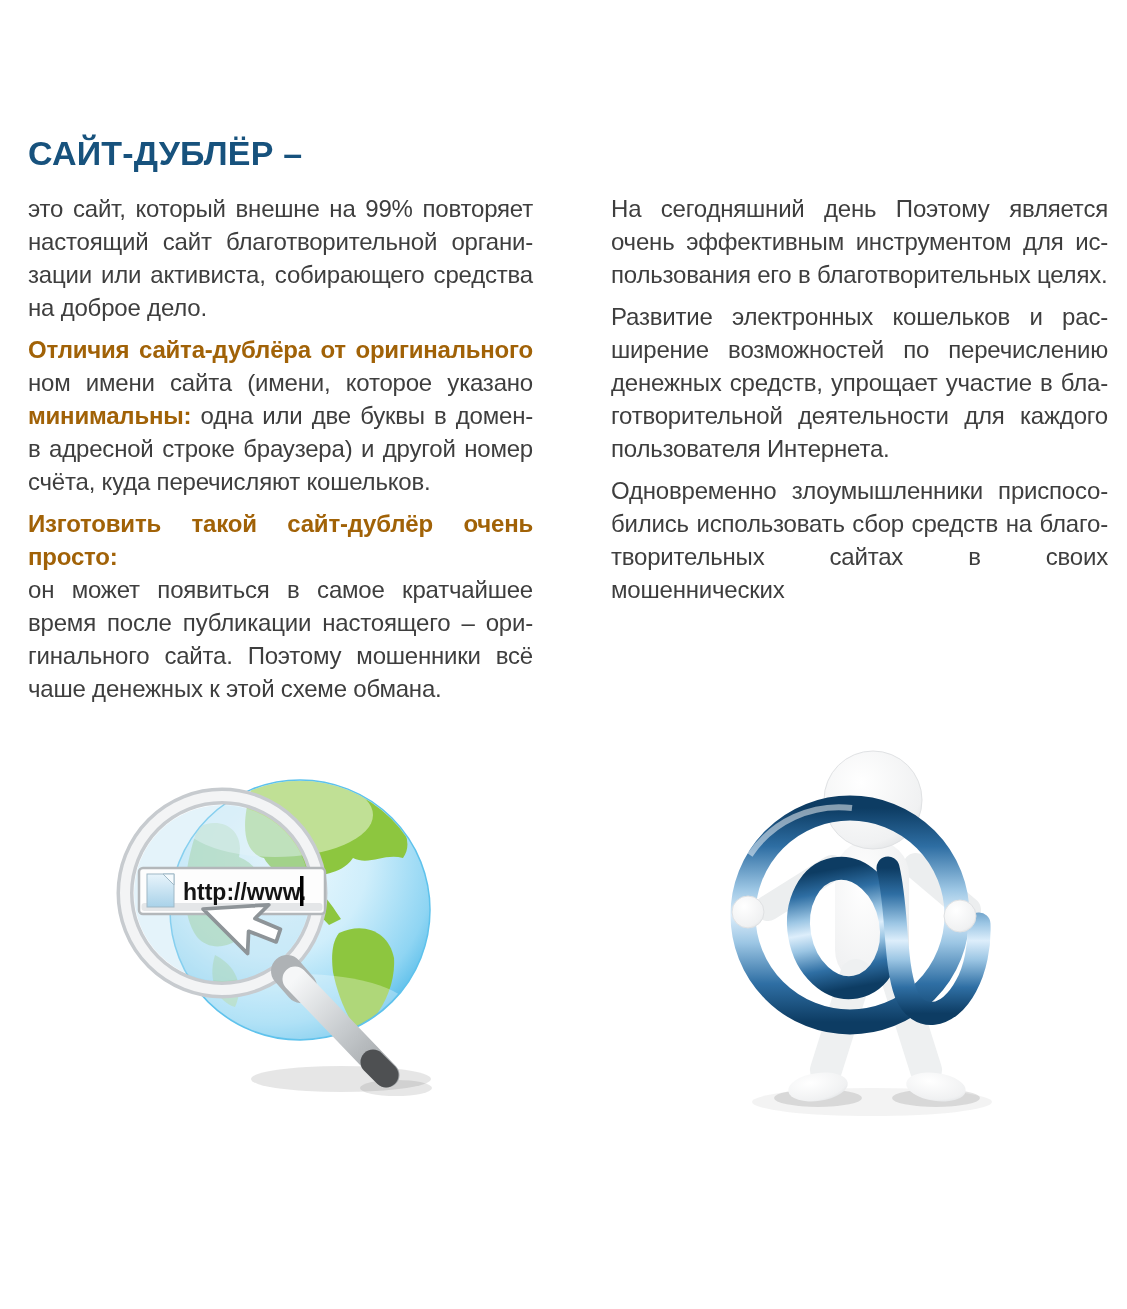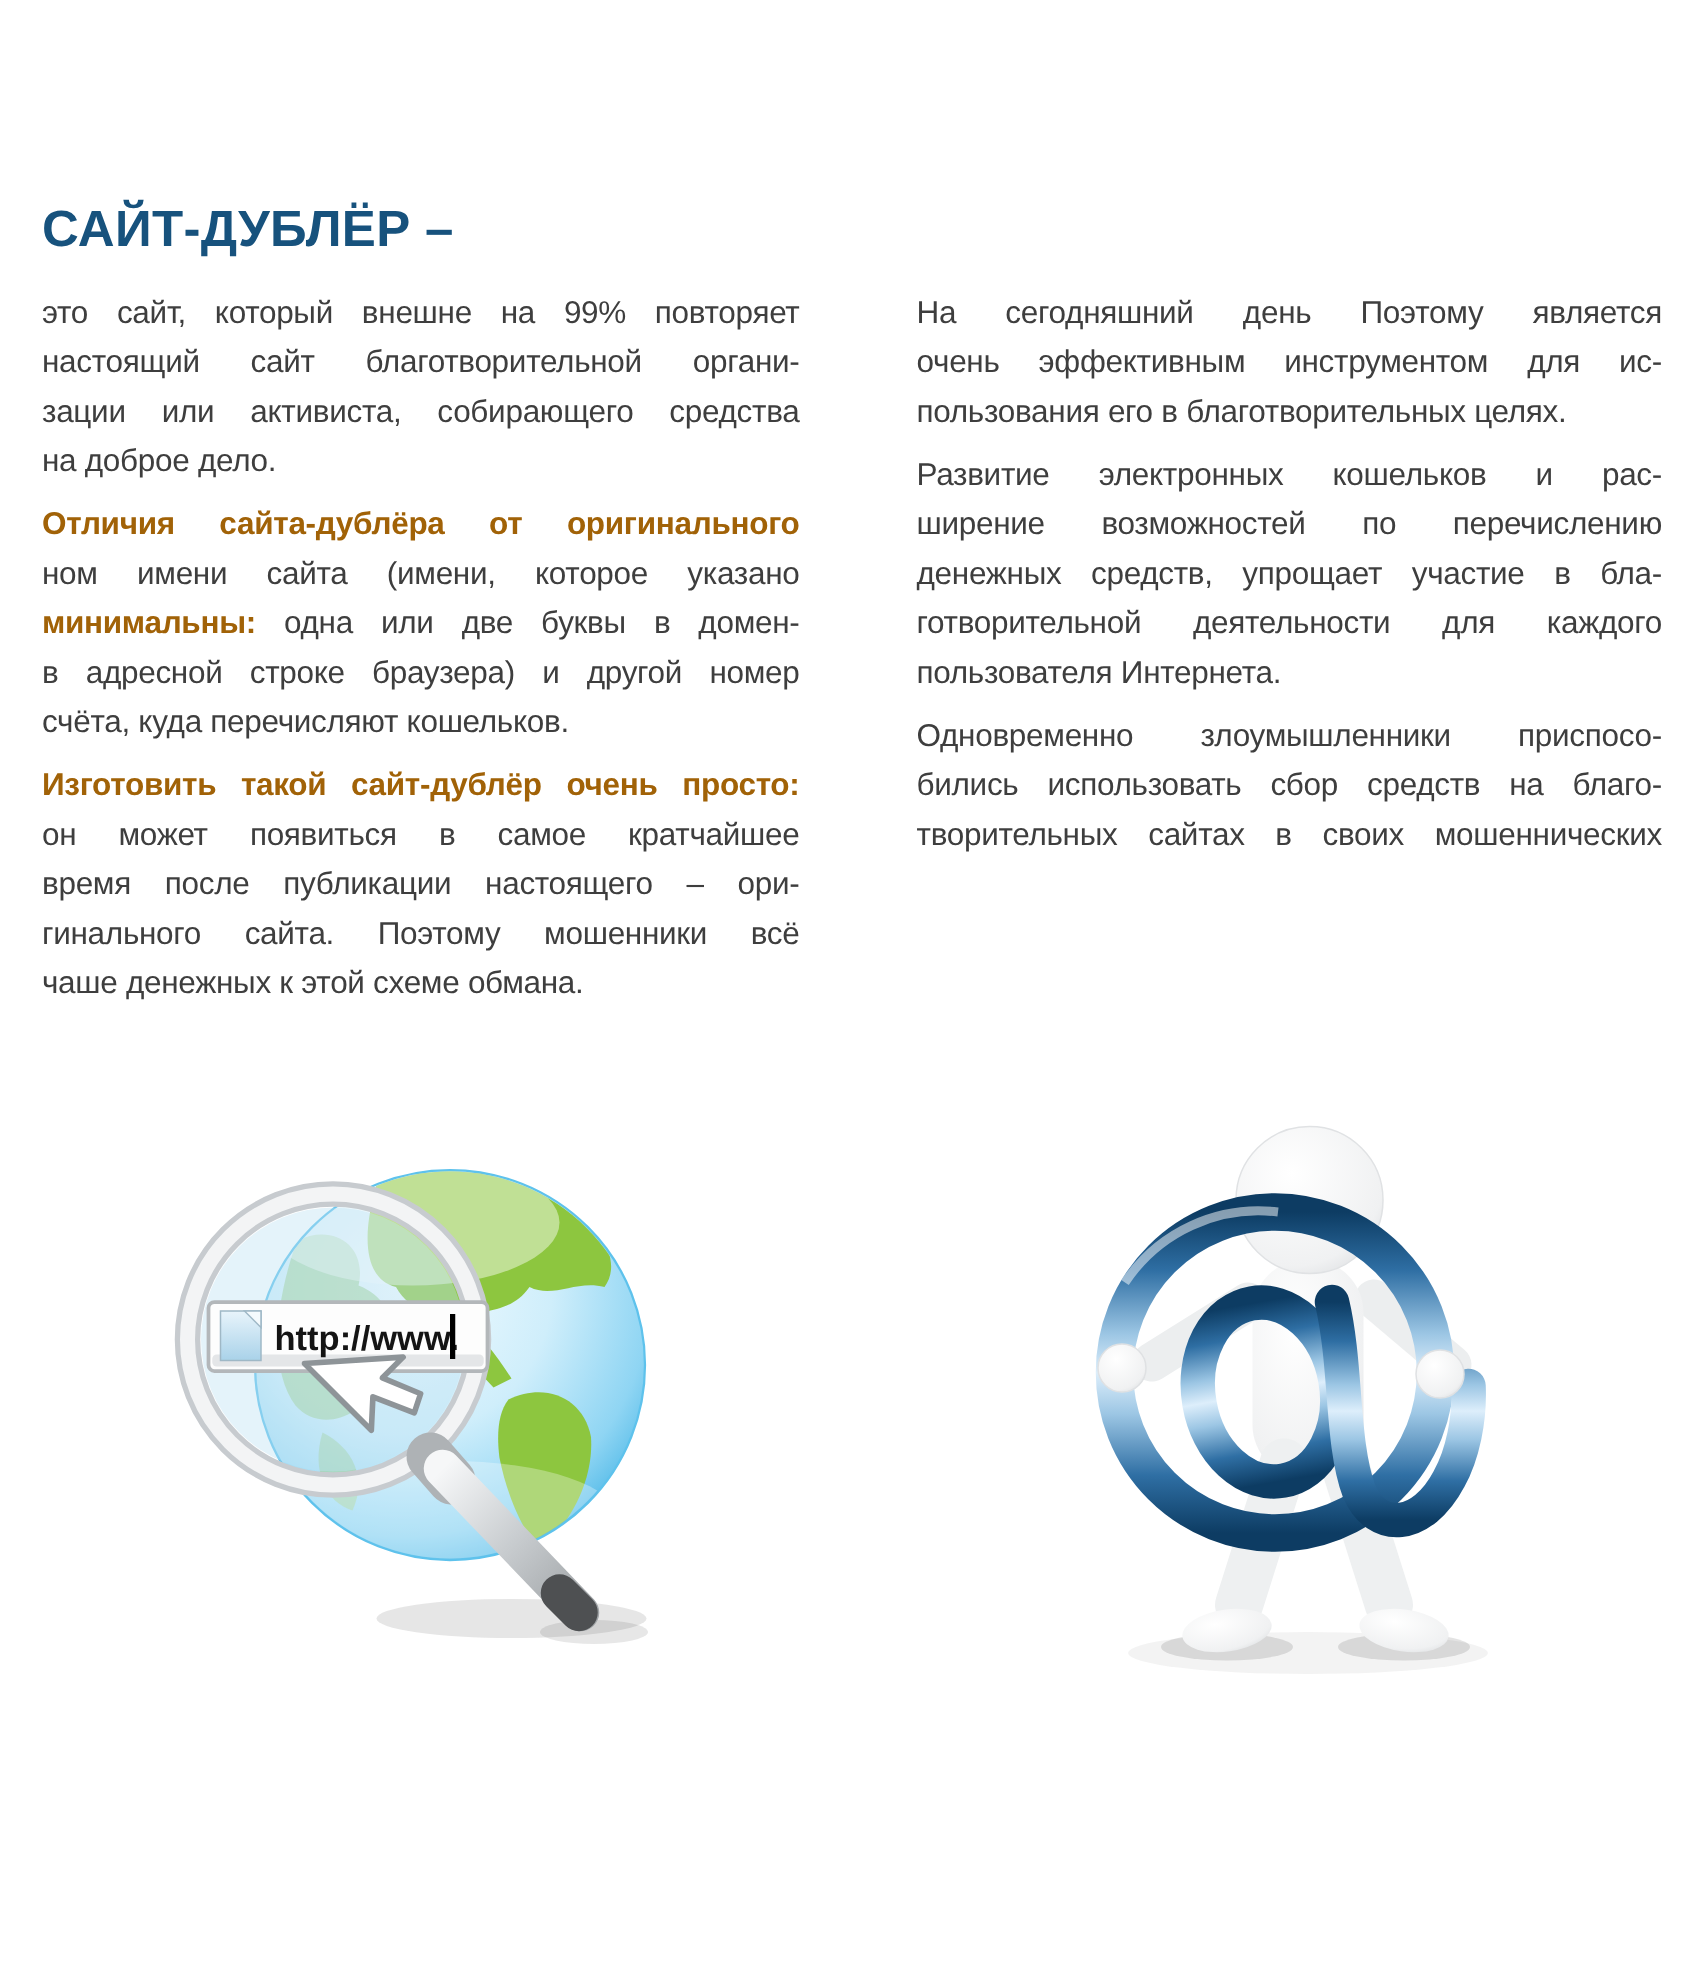--- a/index.html
+++ b/index.html
@@ -4,21 +4,21 @@
 <style>
   html,body{margin:0;padding:0;background:#ffffff;}
   .page{
     position:relative;width:1127px;height:1309px;background:#ffffff;overflow:hidden;
     font-family:"Liberation Sans","DejaVu Sans",sans-serif;color:#3e3e3e;
   }
   .page-title{
     position:absolute;left:28px;top:134px;margin:0;
     font-size:34px;font-weight:bold;color:#17527d;letter-spacing:0.2px;
   }
-  .col{position:absolute;top:192px;font-size:21px;line-height:33px;letter-spacing:-0.2px;}
+  .col{position:absolute;top:192px;font-size:24px;line-height:33px;letter-spacing:-0.2px;}
   .col-left{left:28px;width:505px;}
   .col-right{left:611px;width:497px;}
   .para{margin:0 0 9px 0;}
   .ln{display:block;text-align:justify;text-align-last:justify;}
   .ln.end{text-align:right;text-align-last:left;}
   .lead{color:#a16207;font-weight:bold;}
   .illus{position:absolute;}
   .illus-globe{left:103px;top:757px;}
   .illus-atman{left:700px;top:740px;}
 </style>

